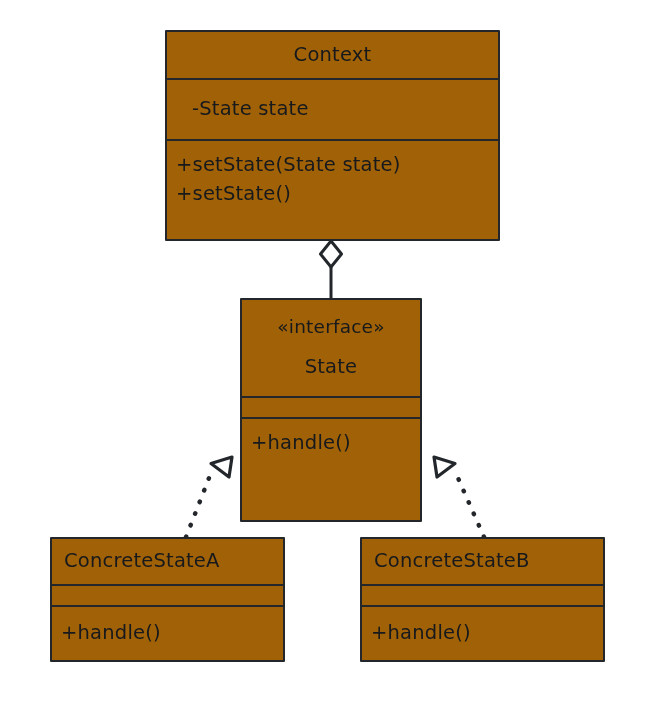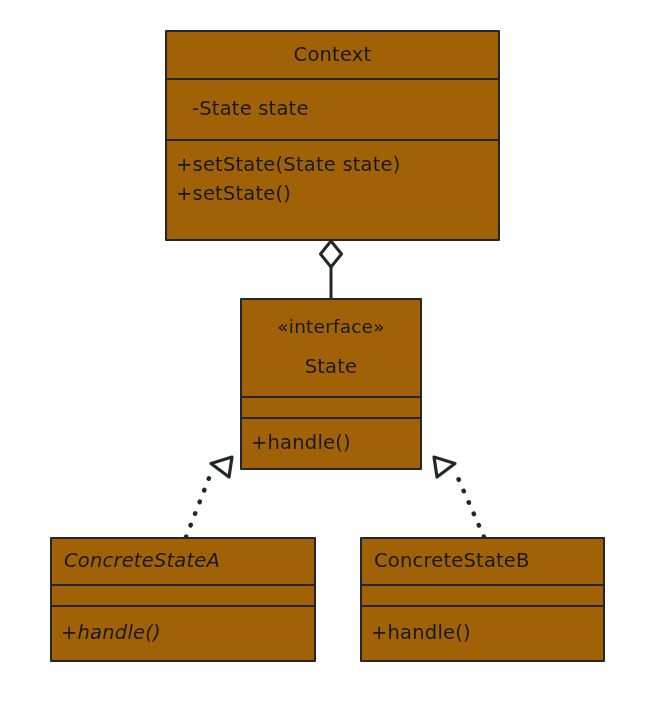--- a/index.html
+++ b/index.html
@@ -73,32 +73,31 @@
     height: 211px;
   }
   #class-context .c-title   { height: 46px; }
   #class-context .c-attrs   { height: 61px; padding-left: 16px; }
   #class-context .c-ops     { height: 79px; }
 
   #class-state {
     left: 240px;
     top: 298px;
     width: 182px;
-    height: 172px;
+    height: 224px;
   }
   #class-state .c-title { height: 96px; justify-content: center; gap: 12px; }
   #class-state .c-attrs { height: 21px; }
   #class-state .c-ops   { height: 50px; }
 
   #class-concrete-a {
     left: 50px;
     top: 537px;
-    width: 266px;
+    width: 235px;
     height: 125px;
-    font-style: italic;
   }
   #class-concrete-b {
     left: 360px;
     top: 537px;
     width: 245px;
     height: 125px;
   }
   #class-concrete-a .c-title,
   #class-concrete-b .c-title { height: 45px; }
   #class-concrete-a .c-attrs,

